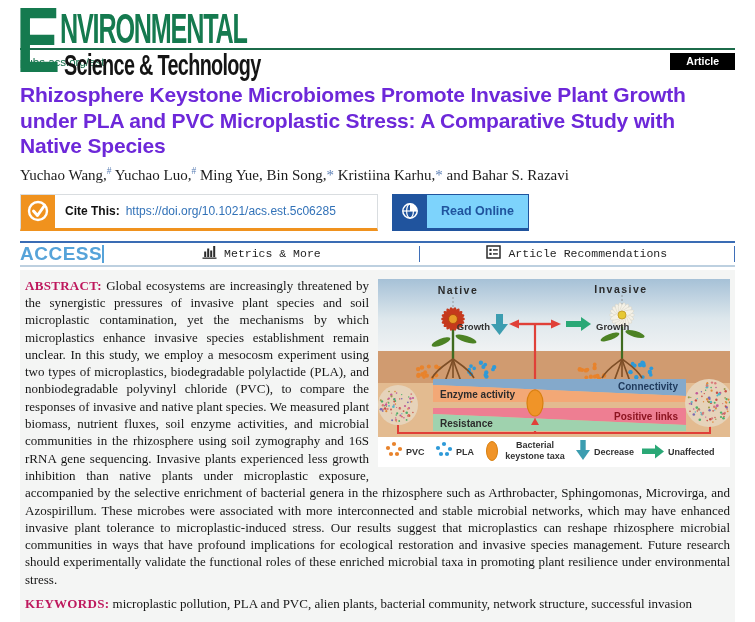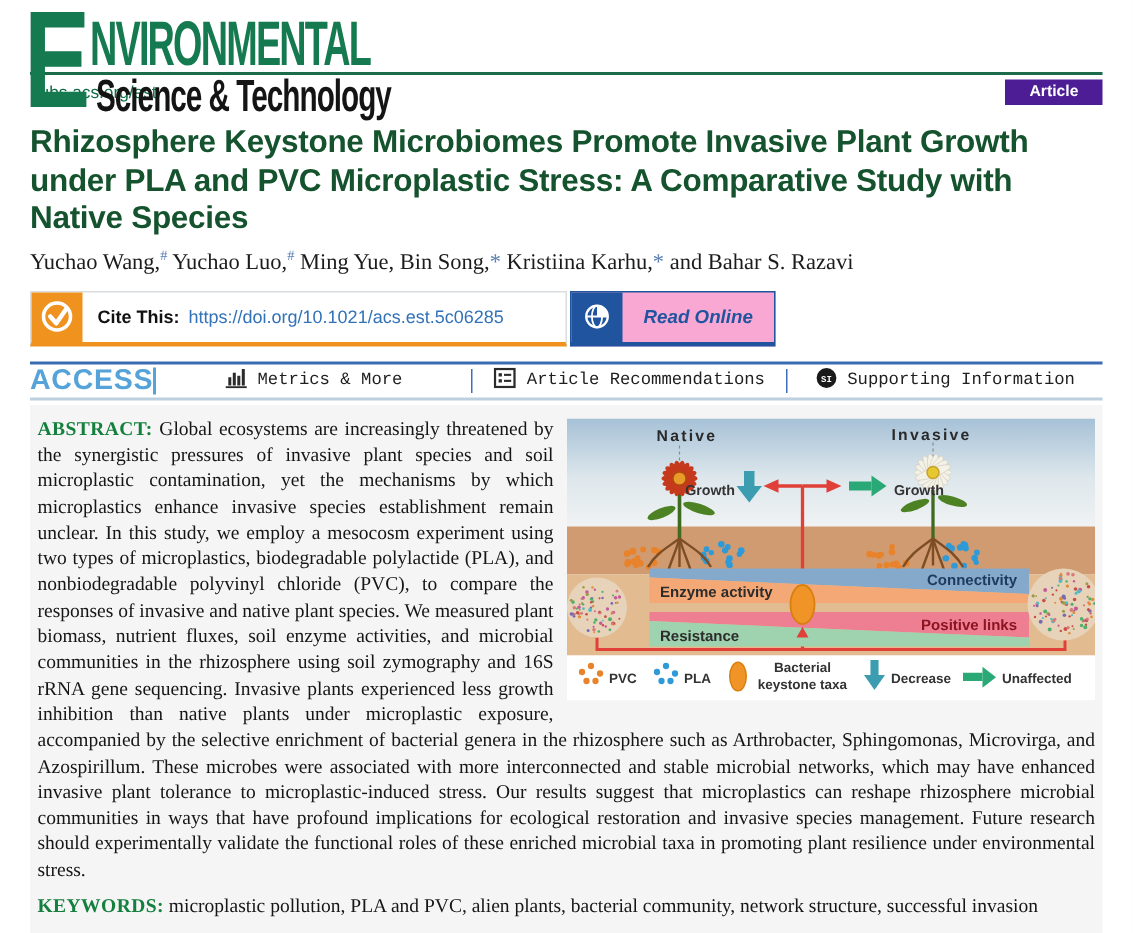--- a/index.html
+++ b/index.html
@@ -12,55 +12,55 @@
   .logo-e { position:absolute; left:-4px; top:-14px; font-weight:bold; font-size:92px; line-height:92px;
             color:#157a4f; transform:scaleX(.72); transform-origin:left; }
   .logo-l1 { position:absolute; left:40px; top:0; font-weight:bold; font-size:42px; line-height:42px;
              color:#157a4f; transform:scaleX(.60); transform-origin:left; letter-spacing:-2px; }
   .logo-l2 { position:absolute; left:44px; top:42px; font-weight:bold; font-size:30px; line-height:30px;
              color:#141414; transform:scaleX(.66); transform-origin:left; letter-spacing:-1px; }
 
   .rule-green { border-top:2px solid #1c6b4a; margin-top:4px; }
   .site-row { display:flex; justify-content:space-between; align-items:flex-start; margin-top:3px; height:20px; }
   .site { color:#0e6b46; font-size:11.5px; padding-top:3px; }
-  .badge { background:#4c1d95; color:#fff; font-size:10.5px; font-weight:bold; padding:2px 16px 3px; }
+  .badge { background:#000000; color:#fff; font-size:10.5px; font-weight:bold; padding:2px 16px 3px; }
 
   
-  .title { margin-top:12px; font-size:21px; line-height:25.5px; font-weight:bold; color:#14532d; letter-spacing:-.2px; }
+  .title { margin-top:12px; font-size:21px; line-height:25.5px; font-weight:bold; color:#6d28d9; letter-spacing:-.2px; }
   .authors { margin-top:7px; font-family:"Liberation Serif",serif; font-size:15px; color:#1c1c1c; }
   .authors .sup { vertical-align:super; font-size:9.5px; color:#5b7fb5; }
   .authors .star { color:#5b7fb5; }
 
   
-  .cite-row { margin-top:10px; display:flex; align-items:flex-start; gap:2px; height:37px; }
+  .cite-row { margin-top:10px; display:flex; align-items:flex-start; gap:14px; height:37px; }
   .cite-box { width:358px; background:#fff; border:1px solid #d9dde0; border-bottom:3px solid #f0921e;
               display:flex; align-items:center; }
   .cite-icon { width:34px; height:33px; background:#f0921e; display:flex; align-items:center; justify-content:center; flex:none; }
   .cite-label { font-weight:bold; font-size:12px; color:#111; margin-left:10px; white-space:nowrap; }
   .cite-doi { font-size:12px; color:#3272b8; margin-left:6px; white-space:nowrap; text-decoration:none; }
-  .read-box { border:1px solid #20549e; border-bottom:3px solid #20549e; display:flex; align-items:center; background:#f9a8d4;font-style:italic; }
+  .read-box { border:1px solid #20549e; border-bottom:3px solid #20549e; display:flex; align-items:center; background:#7dd3fc; }
   .read-icon { width:34px; height:33px; background:#20549e; display:flex; align-items:center; justify-content:center; flex:none; }
   .read-label { font-weight:bold; font-size:12.5px; color:#20549e; padding:0 14px; white-space:nowrap; }
 
   .rule-blue { border-top:2px solid #3a6cb4; margin-top:10px; }
 
   
   .access-row { display:flex; align-items:center; height:31px; }
   .access-label { color:#56a3d9; font-size:19px; font-weight:600; letter-spacing:.5px; }
   .v-sep { width:2px; height:18px; background:#56a3d9; }
   .v-sep.mid { width:1px; background:#3f6fb8; height:16px; }
   .access-item { flex:1; display:flex; align-items:center; justify-content:center; gap:7px;
                  font-size:11.5px; color:#1f1f1f;font-family:Liberation Mono, monospace; }
   .rule-light { border-top:2px solid #bdd0e0; }
 
   
   .abstract-box { background:#f4f5f4; margin-top:3px; padding:7px 5px 10px 5px; flex:1; }
   .ga-fig { float:right; width:352px; height:188px; margin:2px 0 8px 9px; }
   .abs-p { font-family:"Liberation Serif",serif; font-size:13px; line-height:17.3px; color:#161616; text-align:justify; }
-  .sec-label { font-weight:bold; color:#15803d; letter-spacing:.3px; }
+  .sec-label { font-weight:bold; color:#be185d; letter-spacing:.3px; }
   .abs-p .it { }
   .kw-line { font-family:"Liberation Serif",serif; font-size:13px; margin-top:8px; color:#161616; }
   .kw-text { }
 
   .ga-svg text { font-family:"Liberation Sans",sans-serif; }
 </style>
 </head>
 <body>
 
 <div class="page">
@@ -129,29 +129,20 @@
           <rect x="1" y="1" width="13" height="12" fill="none" stroke="#2b2b2b" stroke-width="1.5"></rect>
           <rect x="3.4" y="3.8" width="2.2" height="2.2" fill="#2b2b2b"></rect>
             <rect x="3.4" y="7.8" width="2.2" height="2.2" fill="#2b2b2b"></rect>
           <rect x="7" y="4.2" width="4.8" height="1.4" fill="#2b2b2b"></rect>
             <rect x="7" y="8.2" width="4.8" height="1.4" fill="#2b2b2b"></rect>
         </svg>
       </span>
       <span>Article Recommendations</span>
     </div>
     <span class="v-sep mid"></span>
-    <div class="access-item">
-      <span>
-        <svg width="14" height="14" viewBox="0 0 14 14">
-          <circle cx="7" cy="7" r="6.6" fill="#1a1a1a"></circle>
-          <text x="7" y="9.4" text-anchor="middle" font-size="6" font-weight="bold" fill="#fff">SI</text>
-        </svg>
-      </span>
-      <span>Supporting Information</span>
-    </div>
   </div>
 
   <div class="rule-light"></div>
 
   <div class="abstract-box">
 
     <div class="ga-fig">
       <svg class="ga-svg" width="352" height="188" viewBox="0 0 352 188">
         <defs>
           <linearGradient id="sky" x1="0" y1="0" x2="0" y2="1">

